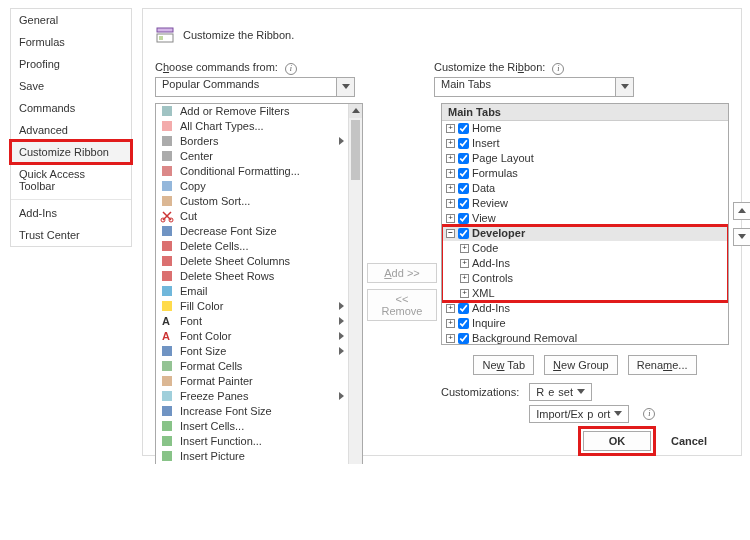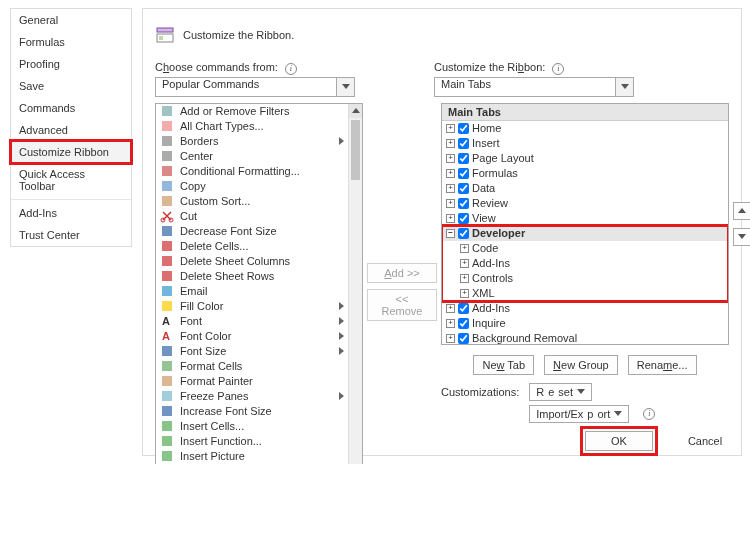--- a/index.html
+++ b/index.html
@@ -34,21 +34,21 @@
   .btn.disabled { color:#a0a0a0; border-color:#d0d0d0; cursor:default;}
   .btn .u { text-decoration: underline; }
   .tree { border:1px solid #a9a9a9; height:242px; background:#fff; overflow:hidden;}
   .tree-header { background:#e6e6e6; font-weight:bold; padding:2px 6px; border-bottom:1px solid #ccc;}
   .tree-row { display:flex; align-items:center; height:15px; padding:0 4px; gap:3px; font-size:10.5px;}
   .tree-row .tw { width:9px; height:9px; border:1px solid #888; display:flex; align-items:center; justify-content:center; font-size:8px; line-height:1; background:#fff;}
   .tree-row input[type=checkbox]{ width:11px; height:11px; margin:0;}
   .tree .sel { background:#e6e6e6; font-weight:bold; }
   .dev-group { outline:3px solid #e11b1b; outline-offset:-1px; }
   .row-controls { display:flex; gap:10px; margin-top:8px; align-items:center;}
-  .footer { position:absolute; right:2px; bottom:2px; display:flex; gap:16px; align-items:center;}
+  .footer { position:absolute; right:18px; bottom:2px; display:flex; gap:2px; align-items:center;font-weight:bold;}
   .footer .ok-wrap { outline:3px solid #e11b1b; padding:2px;}
   .ud-btns { position:absolute; right:-22px; top: calc(242px/2 - 22px); display:flex; flex-direction:column; gap:8px;}
   .sqbtn { width:18px; height:18px; border:1px solid #a9a9a9; display:flex; align-items:center; justify-content:center; background:#fdfdfd;}
   .ic svg { display:block; }
   .dd-small { border:1px solid #a9a9a9; padding:2px 6px; display:inline-flex; align-items:center; gap:4px; background:#fff;}
   .tri-down { width:0;height:0;border-left:4px solid transparent;border-right:4px solid transparent;border-top:5px solid #555;}
   .tri-up { width:0;height:0;border-left:4px solid transparent;border-right:4px solid transparent;border-bottom:5px solid #555;}
   .tri-right { width:0;height:0;border-top:4px solid transparent;border-bottom:4px solid transparent;border-left:5px solid #666;}
 </style>
 </head>

